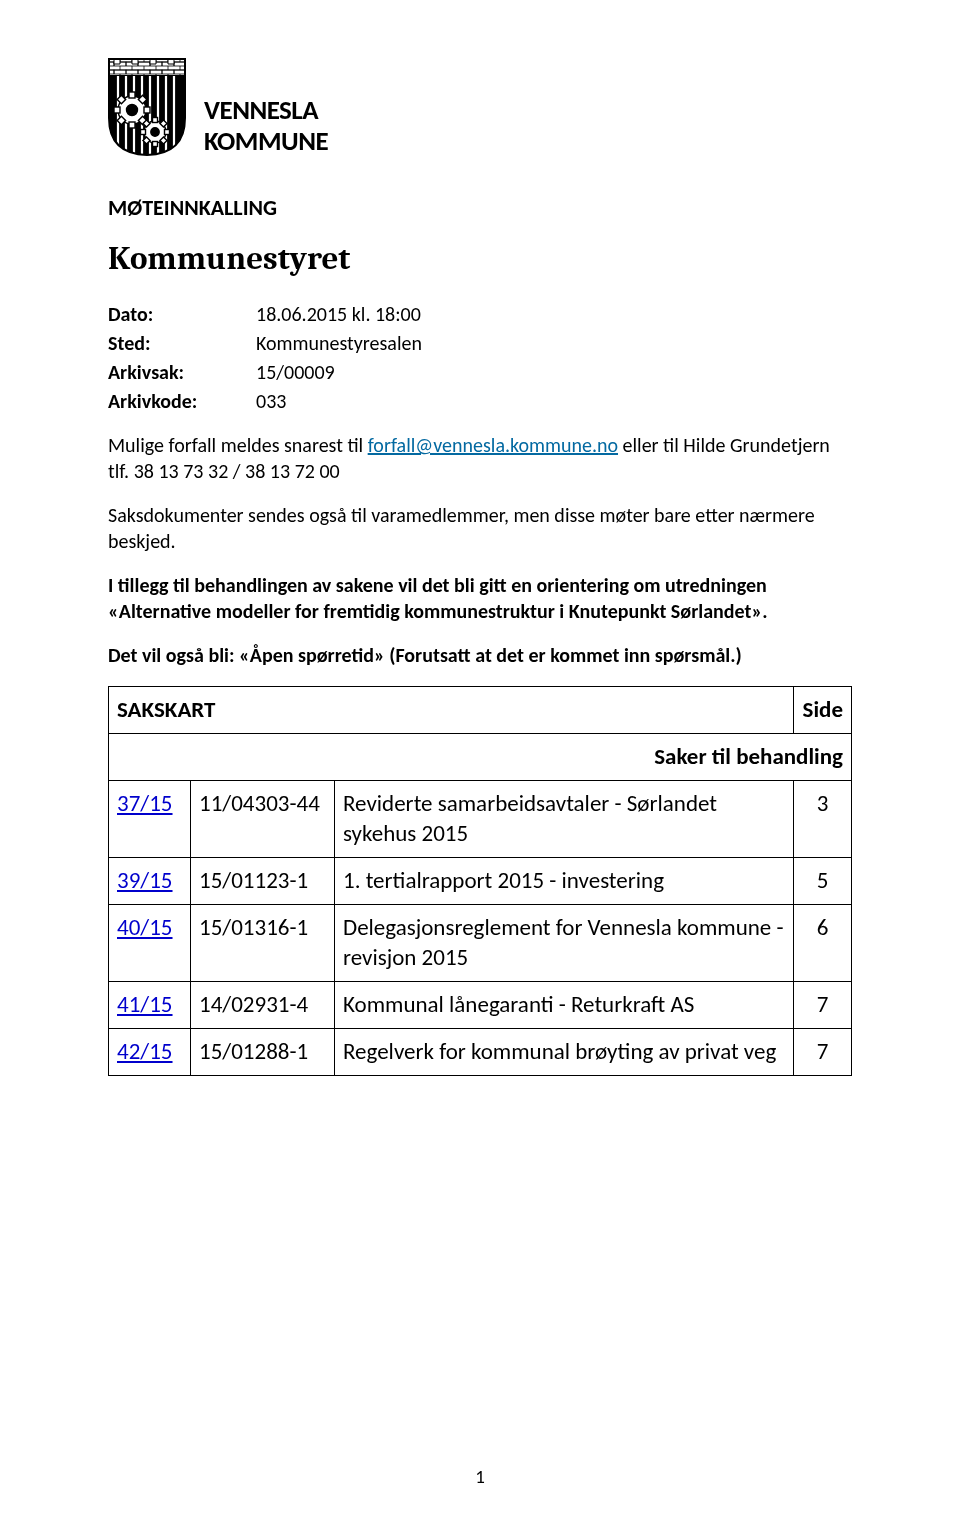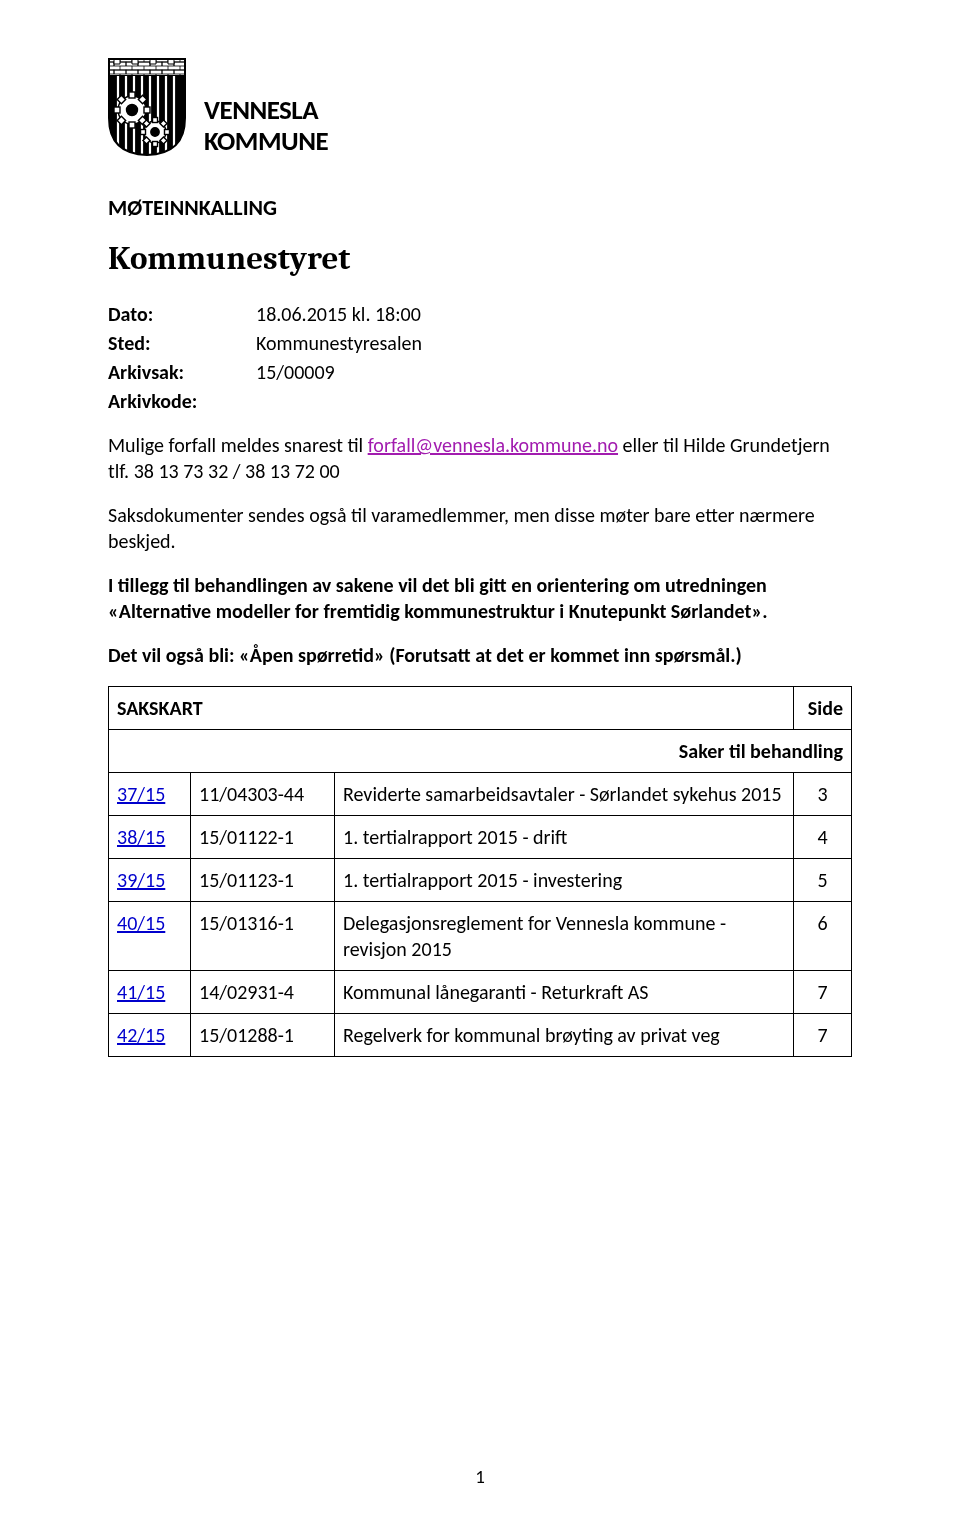--- a/index.html
+++ b/index.html
@@ -49,33 +49,33 @@
     margin-bottom: 22px;
   }
   .meta-grid {
     display: grid;
     grid-template-columns: 148px auto;
     row-gap: 3px;
     margin-bottom: 18px;
   }
   .meta-grid .label { font-weight: 700; }
   .body-para { margin-bottom: 18px; }
-  .body-para a { color: #a21caf; text-decoration: underline; }
+  .body-para a { color: #0369a1; text-decoration: underline; }
   .strong-para { font-weight: 700; margin-bottom: 18px; }
   table.sakskart {
     border-collapse: collapse;
     width: 100%;
     margin-top: 2px;
     table-layout: fixed;
   }
   table.sakskart th, table.sakskart td {
     border: 1px solid #000;
     padding: 8px 8px;
     vertical-align: top;
-    font-size: 20px;
+    font-size: 23px;
   }
   table.sakskart th { font-weight: 700; text-align: left; }
   table.sakskart th.side { text-align: right; }
   table.sakskart td.caselink a { color: #0000cc; }
   table.sakskart td.sidecell { text-align: center; }
   .section-header-row td {
     text-align: right;
     font-weight: 700;
     padding: 10px 8px;
   }
@@ -173,20 +173,21 @@
 <div class="doc-subtitle">Kommunestyret</div>
 
 <div class="meta-grid">
   <div class="label">Dato:</div>
   <div>18.06.2015 kl. 18:00</div>
   <div class="label">Sted:</div>
   <div>Kommunestyresalen</div>
   <div class="label">Arkivsak:</div>
   <div>15/00009</div>
   <div class="label">Arkivkode:</div>
+  <div>033</div>
 </div>
 
 <p class="body-para">
   <span>Mulige forfall meldes snarest til </span><a href="#">forfall@vennesla.kommune.no</a><span> eller til Hilde Grundetjern tlf. 38 13 73 32 / 38 13 72 00</span>
 </p>
 <p class="body-para">Saksdokumenter sendes også til varamedlemmer, men disse møter bare etter nærmere beskjed.</p>
 <p class="strong-para">I tillegg til behandlingen av sakene vil det bli gitt en orientering om utredningen «Alternative modeller for fremtidig kommunestruktur i Knutepunkt Sørlandet».</p>
 <p class="strong-para">Det vil også bli: «Åpen spørretid» (Forutsatt at det er kommet inn spørsmål.)</p>
 
 <table class="sakskart">
@@ -206,26 +207,20 @@
   </tr>
   </tbody>
     <tbody id="case-rows">
       <tr>
         <td class="caselink"><a href="#">37/15</a></td>
         <td>11/04303-44</td>
         <td>Reviderte samarbeidsavtaler - Sørlandet sykehus 2015</td>
         <td class="sidecell">3</td>
       </tr>
       <tr>
-        <td class="caselink"><a href="#">38/15</a></td>
-        <td>15/01122-1</td>
-        <td>1. tertialrapport 2015 - drift</td>
-        <td class="sidecell">4</td>
-      </tr>
-      <tr>
         <td class="caselink"><a href="#">39/15</a></td>
         <td>15/01123-1</td>
         <td>1. tertialrapport 2015 - investering</td>
         <td class="sidecell">5</td>
       </tr>
       <tr>
         <td class="caselink"><a href="#">40/15</a></td>
         <td>15/01316-1</td>
         <td>Delegasjonsreglement for Vennesla kommune - revisjon 2015</td>
         <td class="sidecell">6</td>

